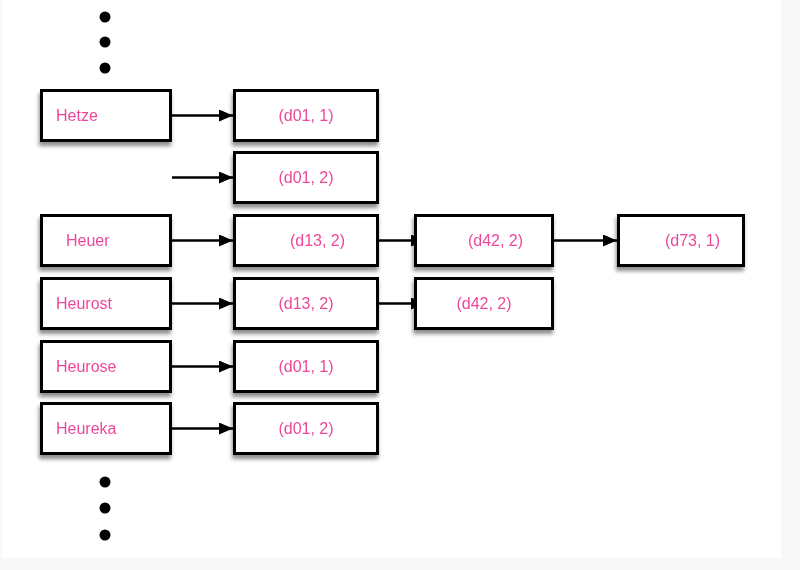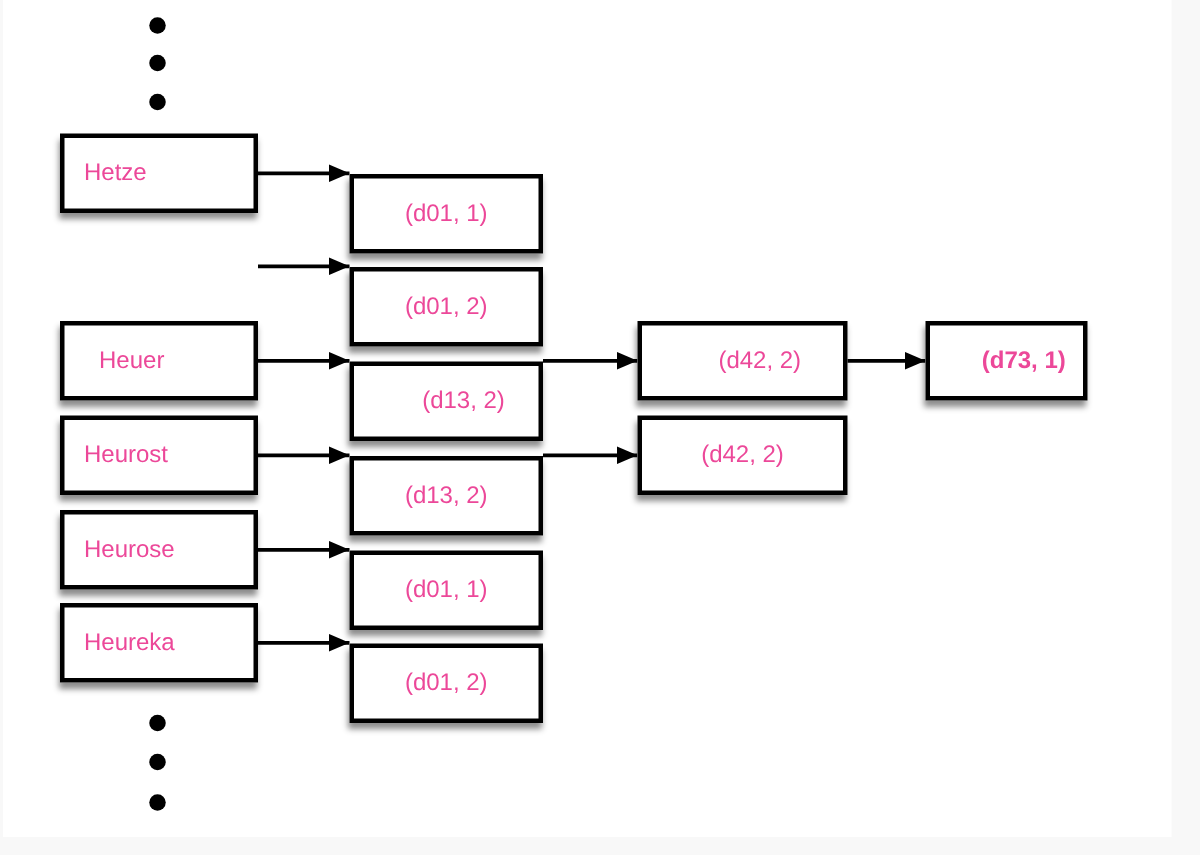--- a/index.html
+++ b/index.html
@@ -49,23 +49,23 @@
   }
   .term-box {
     left: 40px;
     width: 132px;
     justify-content: flex-start;
     padding-left: 13px;
   }
   .posting-box {
     justify-content: center;
   }
-  .col1 { left: 233px; width: 129px; margin-top: 27px; }
-  .col2 { left: 425px; width: 140px; }
-  .col3 { left: 617px; width: 108px; font-weight: bold; }
+  .col1 { left: 233px; width: 146px; }
+  .col2 { left: 414px; width: 140px; }
+  .col3 { left: 617px; width: 128px; }
   .r0 { top: 89px; }
   .r1 { top: 151px; }
   .r2 { top: 214px; padding-left: 23px; }
   .r3 { top: 277px; }
   .r4 { top: 340px; }
   .r5 { top: 402px; }
 </style>
 </head>
 <body>
 

